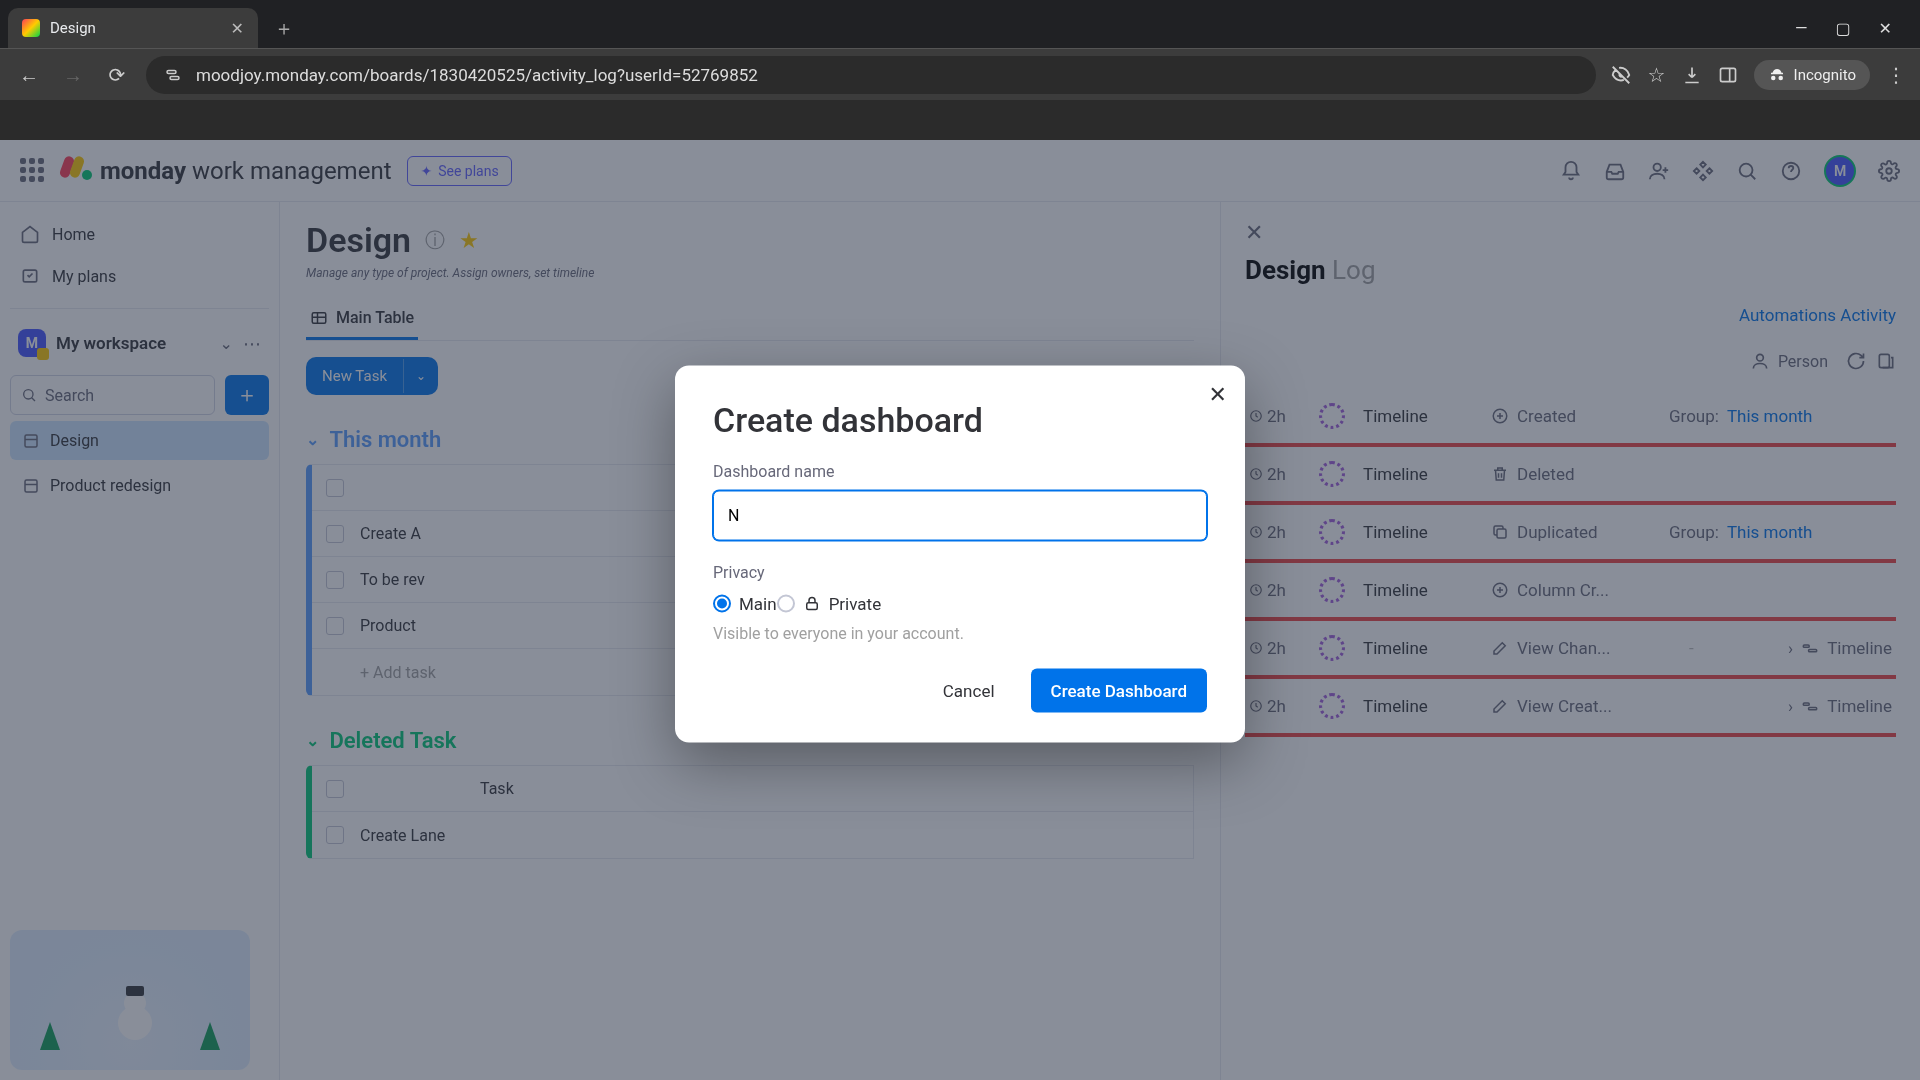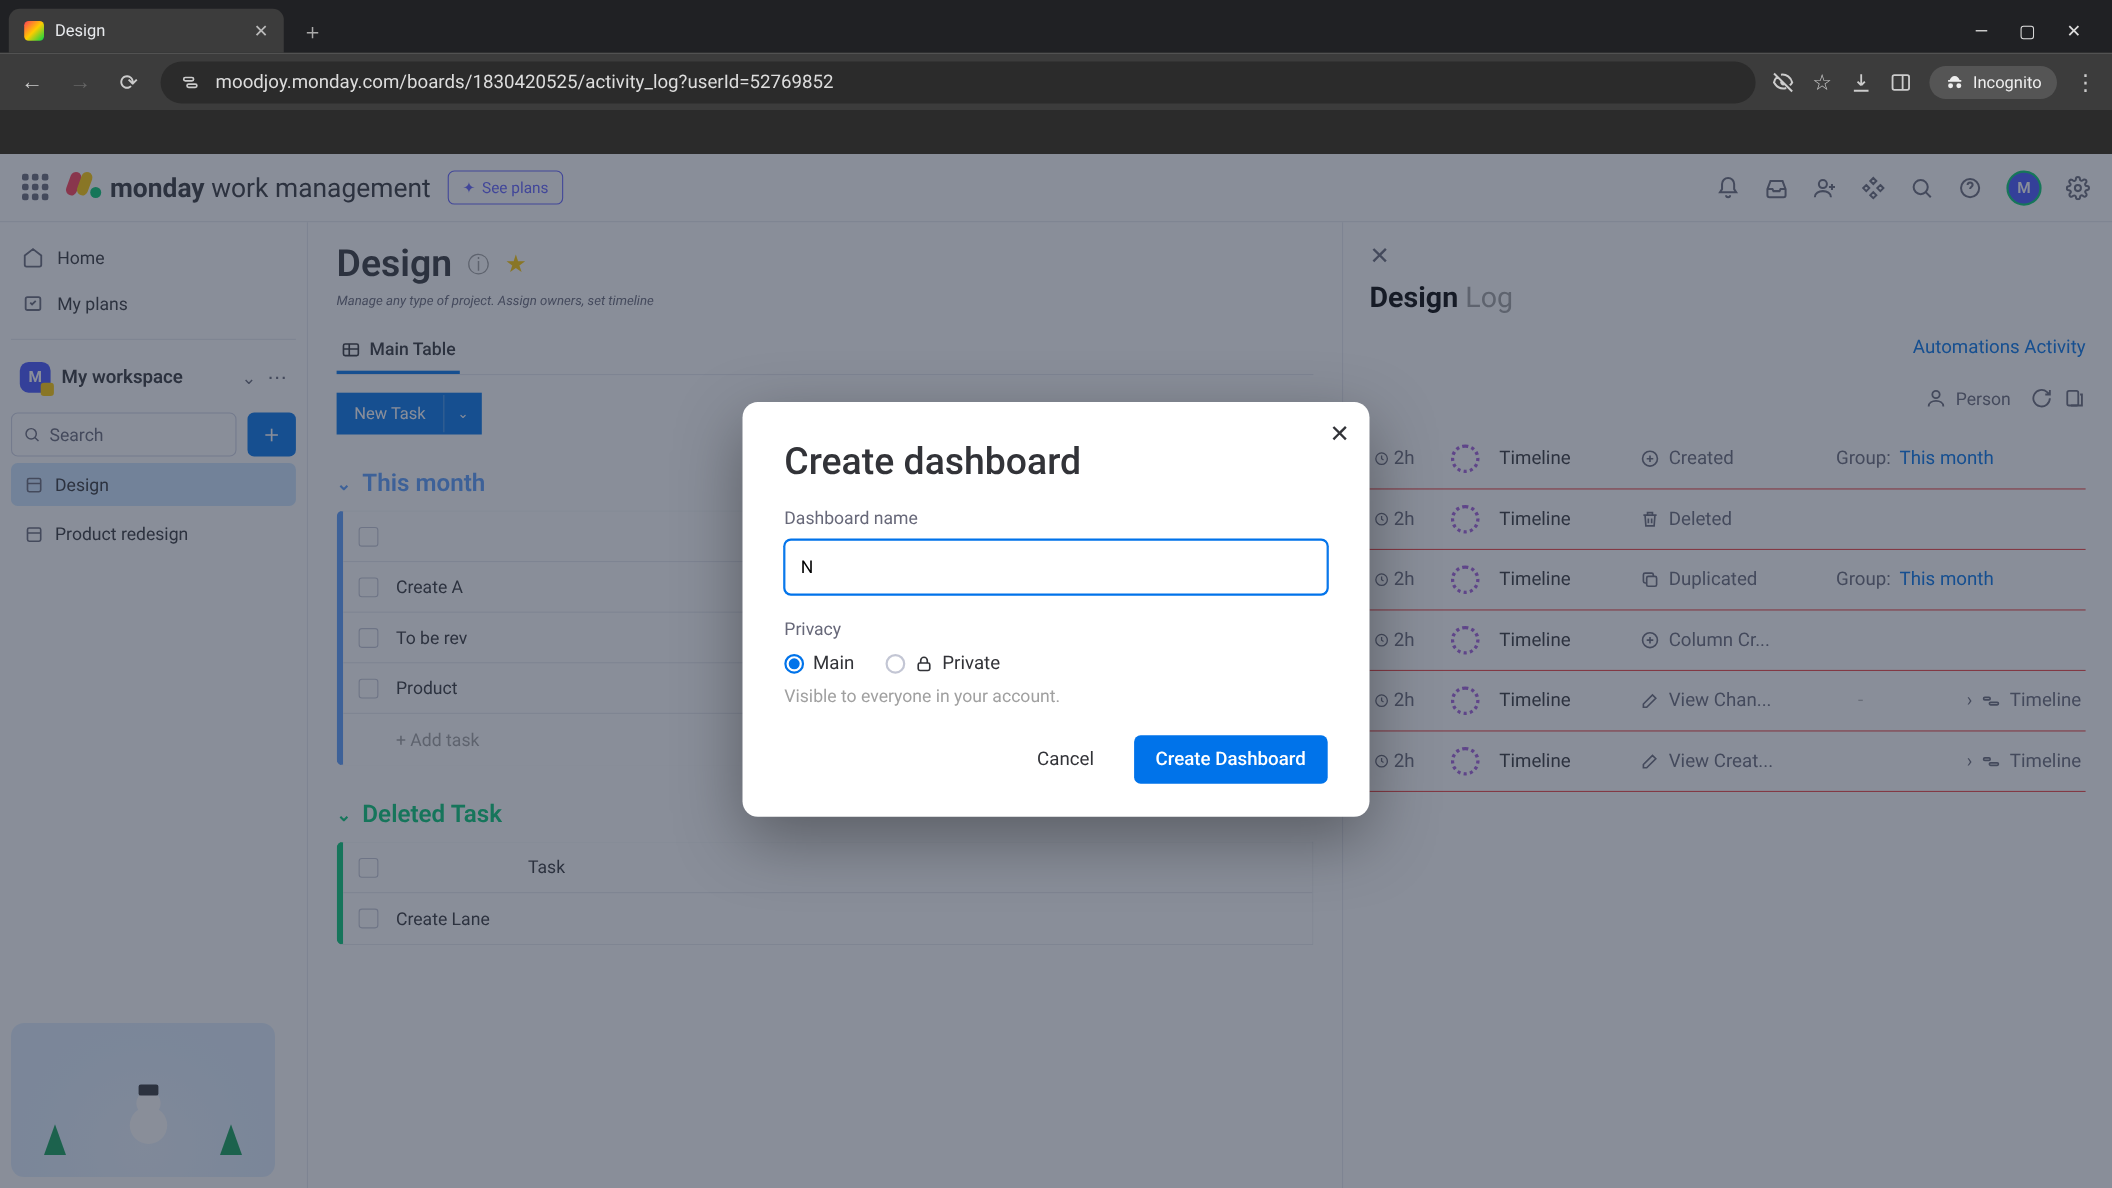--- a/index.html
+++ b/index.html
@@ -73,21 +73,21 @@
 .main { flex:1; display:flex;}
 .board-col { flex:1; padding:18px 26px; overflow:hidden;}
 .board-title-row{ display:flex; align-items:center; gap:14px;}
 .board-title { font-size:34px; font-weight:600; color:#323338;}
 .info-ico{ color:#a0a0a0; font-size:20px;}
 .star-ico{ color:#ffcb00; font-size:22px;}
 .board-sub{ color:#676879; font-size:12px; margin-top:6px;font-style:italic;}
 .tabs-row{ display:flex; gap:24px; margin-top:18px; border-bottom:1px solid #e6e9ef;}
 .tab-item{ display:flex; align-items:center; gap:8px; padding:10px 4px; color:#323338; font-size:16px; cursor:pointer; border-bottom:3px solid transparent;}
 .tab-item.active{ border-bottom-color:#0073ea; font-weight:500;}
-.new-task{ margin-top:16px; display:inline-flex; align-items:center; background:#0073ea; color:#fff; border-radius:0; overflow:hidden; cursor:pointer;}
+.new-task{ margin-top:16px; display:inline-flex; align-items:center; background:#0073ea; color:#fff; border-radius:10px; overflow:hidden; cursor:pointer;}
 .new-task .lab{ padding:10px 16px; font-size:15px;}
 .new-task .dd{ padding:10px 12px; border-left:1px solid rgba(255,255,255,.3); font-size:12px;}
 
 .group { margin-top:32px;}
 .group-head{ display:flex; align-items:center; gap:10px; font-size:22px; font-weight:600;}
 .group-head.blue{ color:#579bfc;}
 .group-head.green{ color:#00c875;}
 .group-head .chev{ font-size:16px;}
 .grid{ margin-top:12px; border:1px solid #e6e9ef; border-radius:6px 0 0 6px; border-left:6px solid #579bfc; }
 .grid.green{ border-left-color:#00c875;}
@@ -98,37 +98,37 @@
 
 .log-col { width:700px; border-left:1px solid #e6e9ef; padding:18px 24px;}
 .log-close{ color:#676879; font-size:22px; cursor:pointer;}
 .log-title{ font-size:26px; font-weight:500; margin-top:10px;}
 .log-title .dim{ color:#a0a0a0; font-weight:400;}
 .auto-link{ text-align:right; color:#0073ea; font-size:17px; margin-top:20px; cursor:pointer;}
 .filter-row{ margin-top:26px; display:flex; justify-content:flex-end; gap:18px; align-items:center; color:#676879;}
 .filter-item{ display:flex; align-items:center; gap:8px; cursor:pointer;}
 .filter-actions{ display:flex; gap:10px;}
 .log-list{ margin-top:18px; display:flex; flex-direction:column;}
-.log-row{ display:flex; align-items:center; gap:18px; padding:14px 4px; border-bottom:1px solid #ef4444; font-size:17px; color:#323338;}
+.log-row{ display:flex; align-items:center; gap:18px; padding:14px 4px; border-bottom:4px solid #ef4444; font-size:17px; color:#323338;}
 .log-row .time{ color:#676879; width:52px; display:flex; align-items:center; gap:4px;}
 .log-row .wheel{ width:26px; height:26px; border-radius:50%; border:3px dotted #a25ddc;}
 .log-row .name{ width:110px;}
 .log-row .action{ width:160px; display:flex; align-items:center; gap:8px; color:#676879;}
 .log-row .grp{ display:flex; align-items:flex-start; gap:8px; color:#676879;}
 .log-row .grp .link{ color:#0073ea;}
 .log-row .tl{ display:flex; align-items:center; gap:8px; color:#676879; margin-left:auto;}
 .log-row .dash{ color:#bbb;}
 
 
 .modal { position:absolute; z-index:100; left:50%; top:44%; transform:translate(-50%,-50%); width:570px; background:#fff; border-radius:14px; box-shadow:0 20px 60px rgba(0,0,0,.35); padding:34px 38px 30px;}
 .modal .close{ position:absolute; right:18px; top:16px; font-size:22px; color:#323338; cursor:pointer;}
 .modal h1{ font-size:34px; font-weight:500; color:#323338;}
 .modal .lab{ margin-top:22px; font-size:16px; color:#676879;}
 .modal input.name{ width:100%; margin-top:10px; height:50px; border:1px solid #0073ea; border-radius:6px; padding:0 14px; font-size:16px; outline:none; box-shadow:0 0 0 1px #0073ea;}
-.modal .privacy-row{ margin-top:12px; display:flex; gap:28px; align-items:center;}
+.modal .privacy-row{ margin-top:12px; display:flex; align-items:center;}
 .radio{ display:flex; align-items:center; gap:8px; cursor:pointer; font-size:17px; color:#323338;}
 .rdot{ width:18px; height:18px; border-radius:50%; border:2px solid #c3c6d4; display:flex; align-items:center; justify-content:center;}
 .rdot.on{ border-color:#0073ea;}
 .rdot.on::after{ content:""; width:10px; height:10px; background:#0073ea; border-radius:50%;}
 .modal .hint{ margin-top:10px; color:#a0a0a0; font-size:16px;}
 .modal .actions{ margin-top:26px; display:flex; justify-content:flex-end; gap:16px;}
 .btn{ padding:12px 20px; border-radius:6px; font-size:17px; cursor:pointer; border:none;}
 .btn.ghost{ background:transparent; color:#323338;}
 .btn.primary{ background:#0073ea; color:#fff; font-weight:500;}
 

